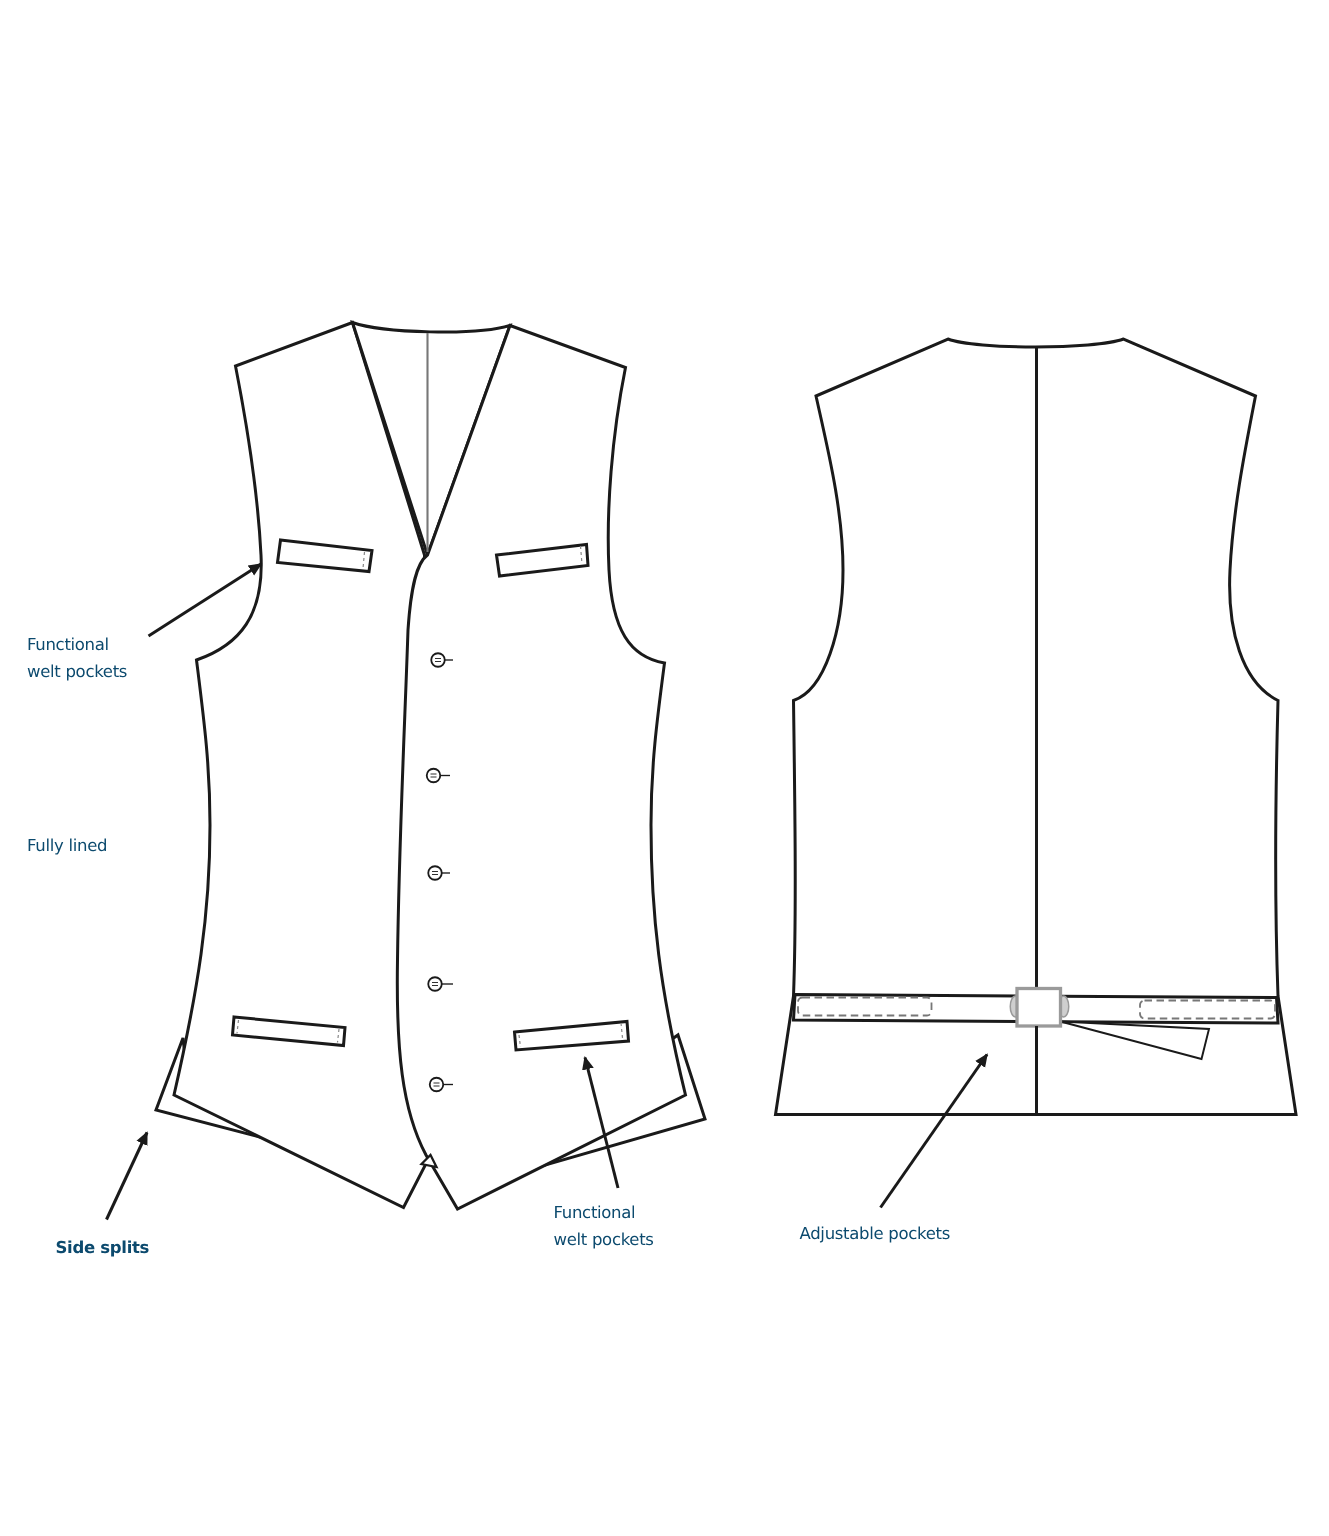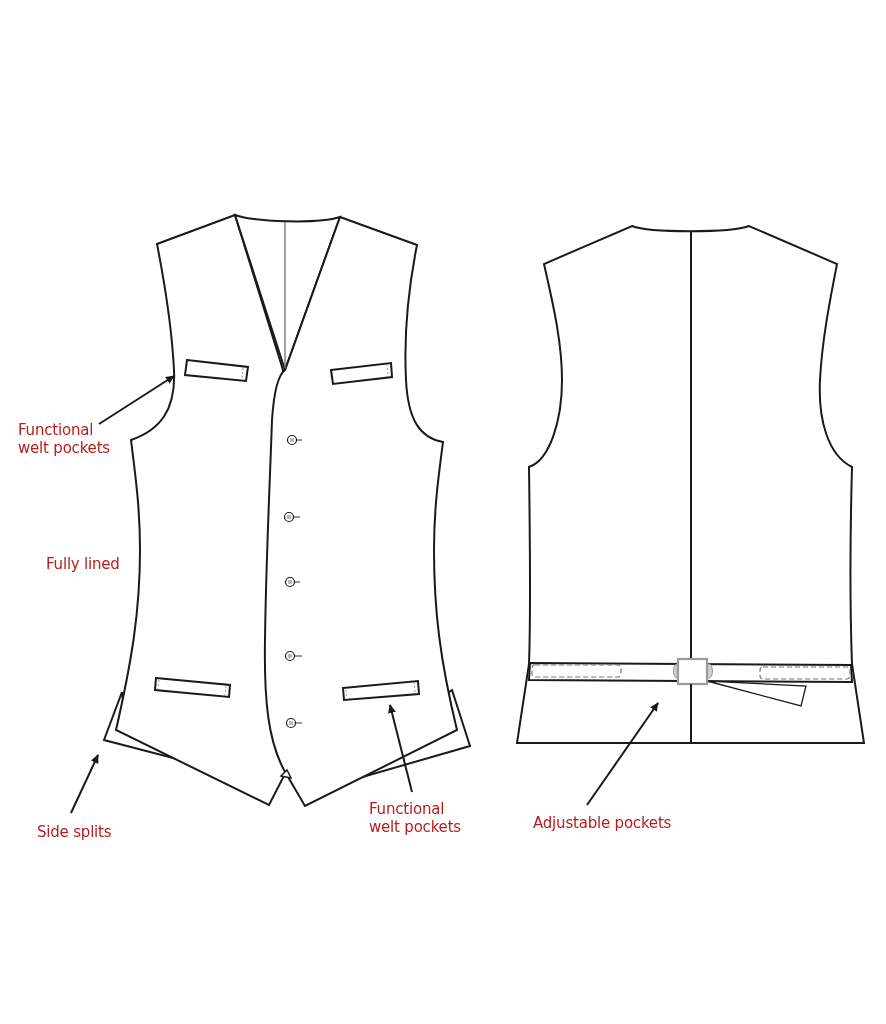--- a/index.html
+++ b/index.html
@@ -15,30 +15,30 @@
       font-family: "DejaVu Sans", "Liberation Sans", sans-serif;
     }
     .canvas {
       position: absolute;
       left: 0; top: 0;
       width: 886px;
       height: 1024px;
     }
     .label {
       position: absolute;
-      font-size: 15px;
+      font-size: 11px;
       line-height: 18px;
-      color: #b91c1c;
+      color: #0c4a6e;
       white-space: nowrap;
       letter-spacing: -0.2px;
     }
     .label span { display: block; }
     #lbl-pockets-upper { left: 18px; top: 421px; }
-    #lbl-fully-lined   { left: 18px; top: 555px; margin-left: 28px; }
-    #lbl-side-splits   { left: 37px; top: 823px; }
+    #lbl-fully-lined   { left: 18px; top: 555px; }
+    #lbl-side-splits   { left: 37px; top: 823px; font-weight: bold; }
     #lbl-pockets-lower { left: 369px; top: 800px; }
     #lbl-buckle        { left: 533px; top: 814px; }
   </style>
 </head>
 <body>
 
 <svg class="canvas" width="886" height="1024" viewBox="0 0 886 1024" xmlns="http://www.w3.org/2000/svg">
   <defs>
     <marker id="arrowhead" markerWidth="10" markerHeight="10" refX="8" refY="5" orient="auto" markerUnits="userSpaceOnUse">
       <path d="M0,1 L9,5 L0,9 Z" fill="#1a1a1a"></path>

